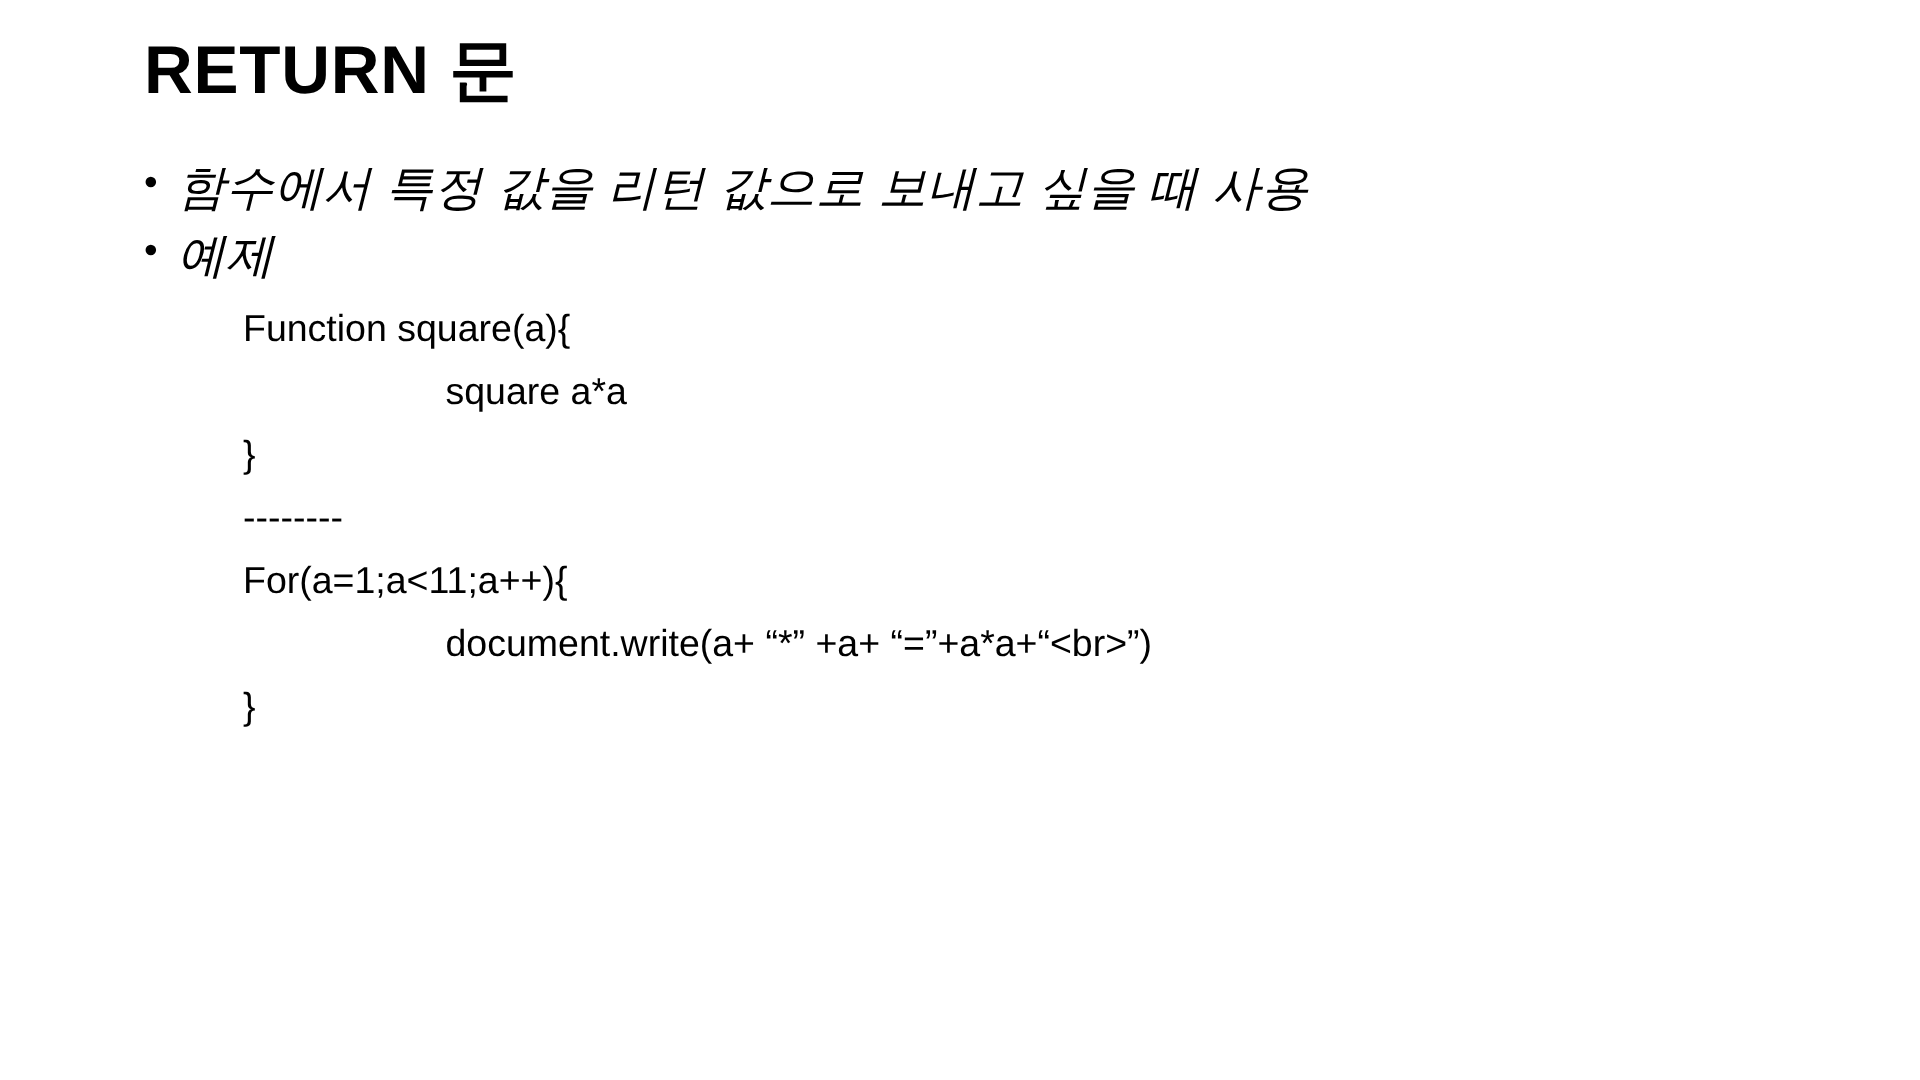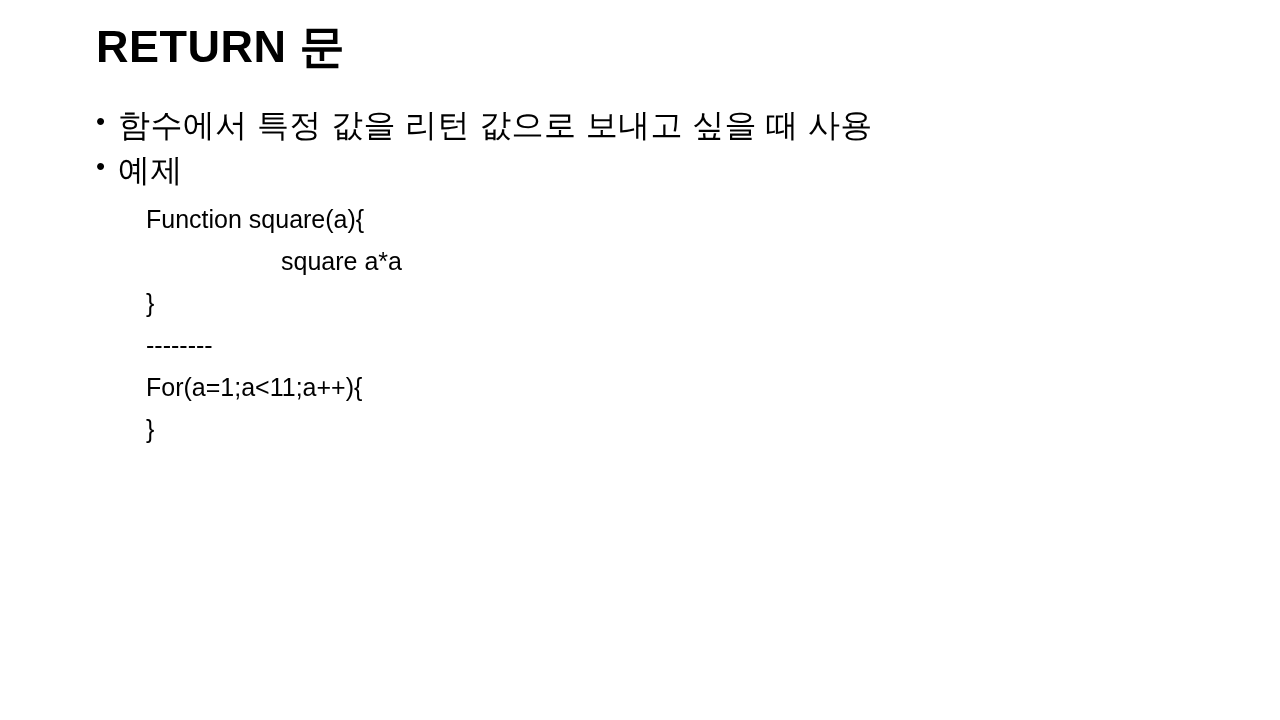--- a/index.html
+++ b/index.html
@@ -45,24 +45,25 @@
   }
   .bullet-dot {
     width: 22px;
     flex: 0 0 22px;
     font-size: 26px;
     line-height: 1.35;
   }
   .bullet-text {
     flex: 1;
     letter-spacing: 0.4px;
+    font-style: italic;
   }
   .code-block {
     margin-top: 6px;
-    margin-left: 50px;
+    margin-left: 66px;
     font-size: 25px;
     line-height: 1.68;
   }
   .code-line {
     white-space: pre;
   }
   .indent-1 {
     padding-left: 135px;
   }
 </style>
@@ -84,17 +85,18 @@
       <span class="bullet-dot">•</span>
       <span class="bullet-text">예제</span>
     </div>
 
     <div class="code-block">
       <div class="code-line">Function square(a){</div>
       <div class="code-line indent-1">square a*a</div>
       <div class="code-line">}</div>
       <div class="code-line">--------</div>
       <div class="code-line">For(a=1;a&lt;11;a++){</div>
+      <div class="code-line indent-1">document.write(a+ “*” +a+ “=”+a*a+“&lt;br&gt;”)</div>
       <div class="code-line">}</div>
     </div>
 
   </div>
 </div>
 
 </body></html>

